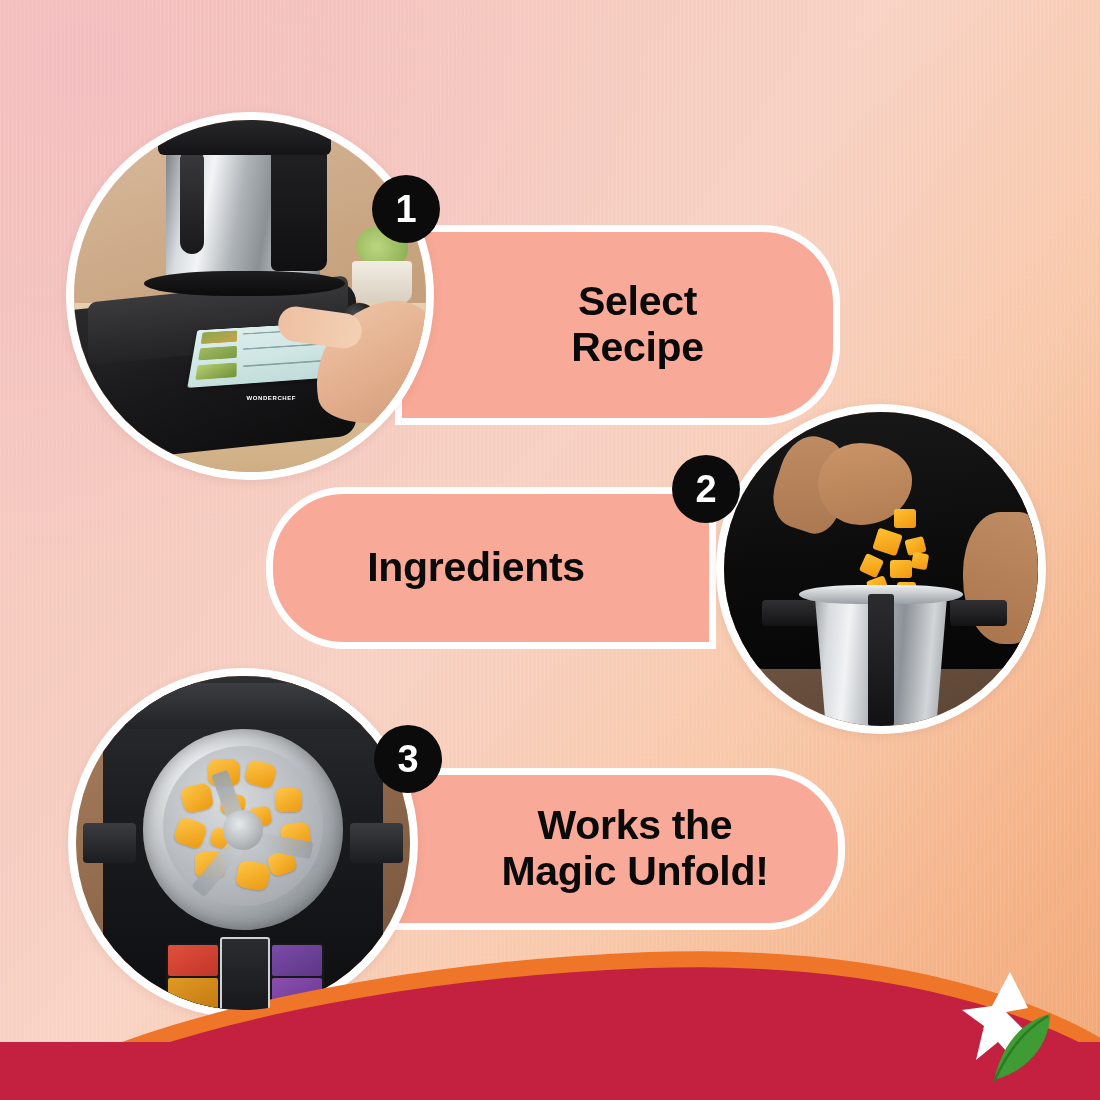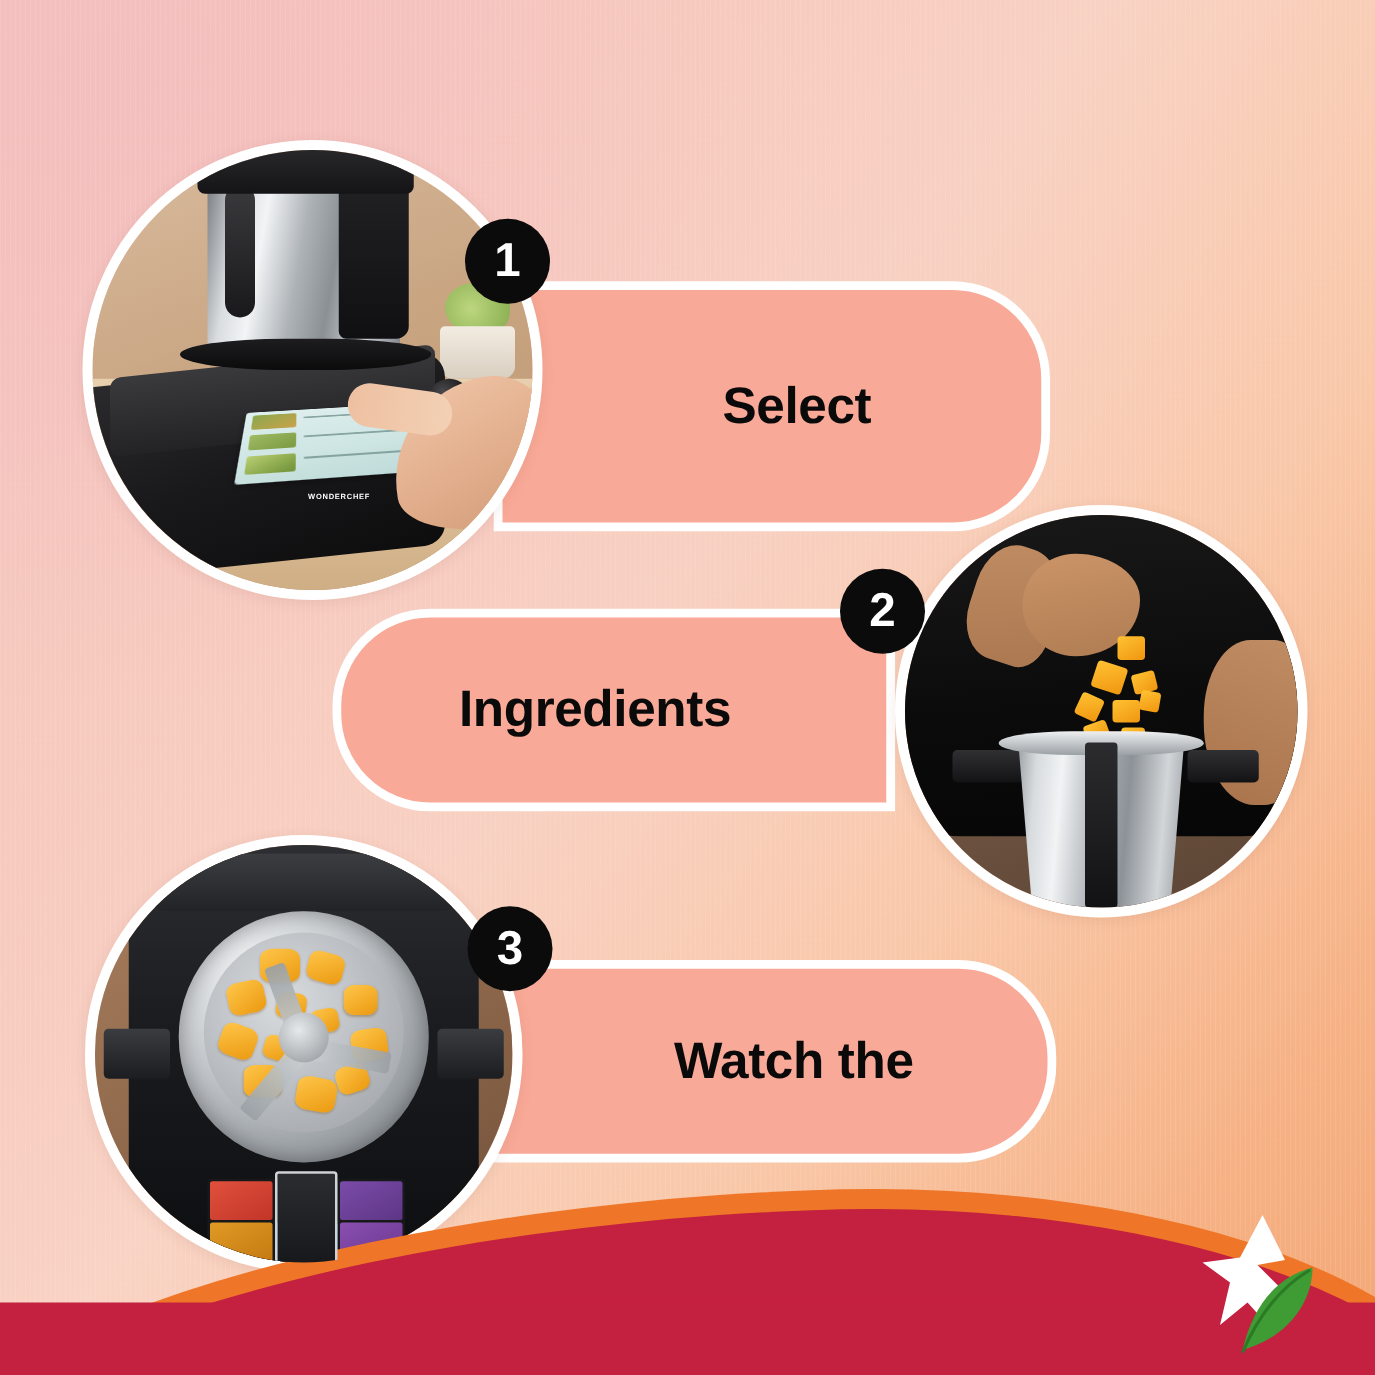--- a/index.html
+++ b/index.html
@@ -178,20 +178,21 @@
 </head>
 <body>
 
 <div class="poster">
   <div class="texture"></div>
 
 
   <div class="card card-1">
     <div>
       <div>Select</div>
+      <div>Recipe</div>
     </div>
   </div>
 
   <div class="photo photo-1">
     <div class="scene">
       <div class="s1-wall"></div>
       <div class="s1-counter"></div>
       <div class="s1-plant"></div>
       <div class="s1-plant-pot"></div>
       <div class="s1-base"></div>
@@ -254,21 +255,22 @@
       <div class="s2-jar"></div>
       <div class="s2-rim"></div>
       <div class="s2-spine"></div>
     </div>
   </div>
 
   <div class="badge badge-2">2</div>
 
   <div class="card card-3">
     <div>
-      <div>Watch the</div>
+      <div>Works the</div>
+      <div>Magic Unfold!</div>
     </div>
   </div>
 
   <div class="photo photo-3">
     <div class="scene">
       <div class="s3-bg"></div>
       <div class="s3-body"></div>
       <div class="s3-topbar"></div>
       <div class="s3-earL"></div>
       <div class="s3-earR"></div>

